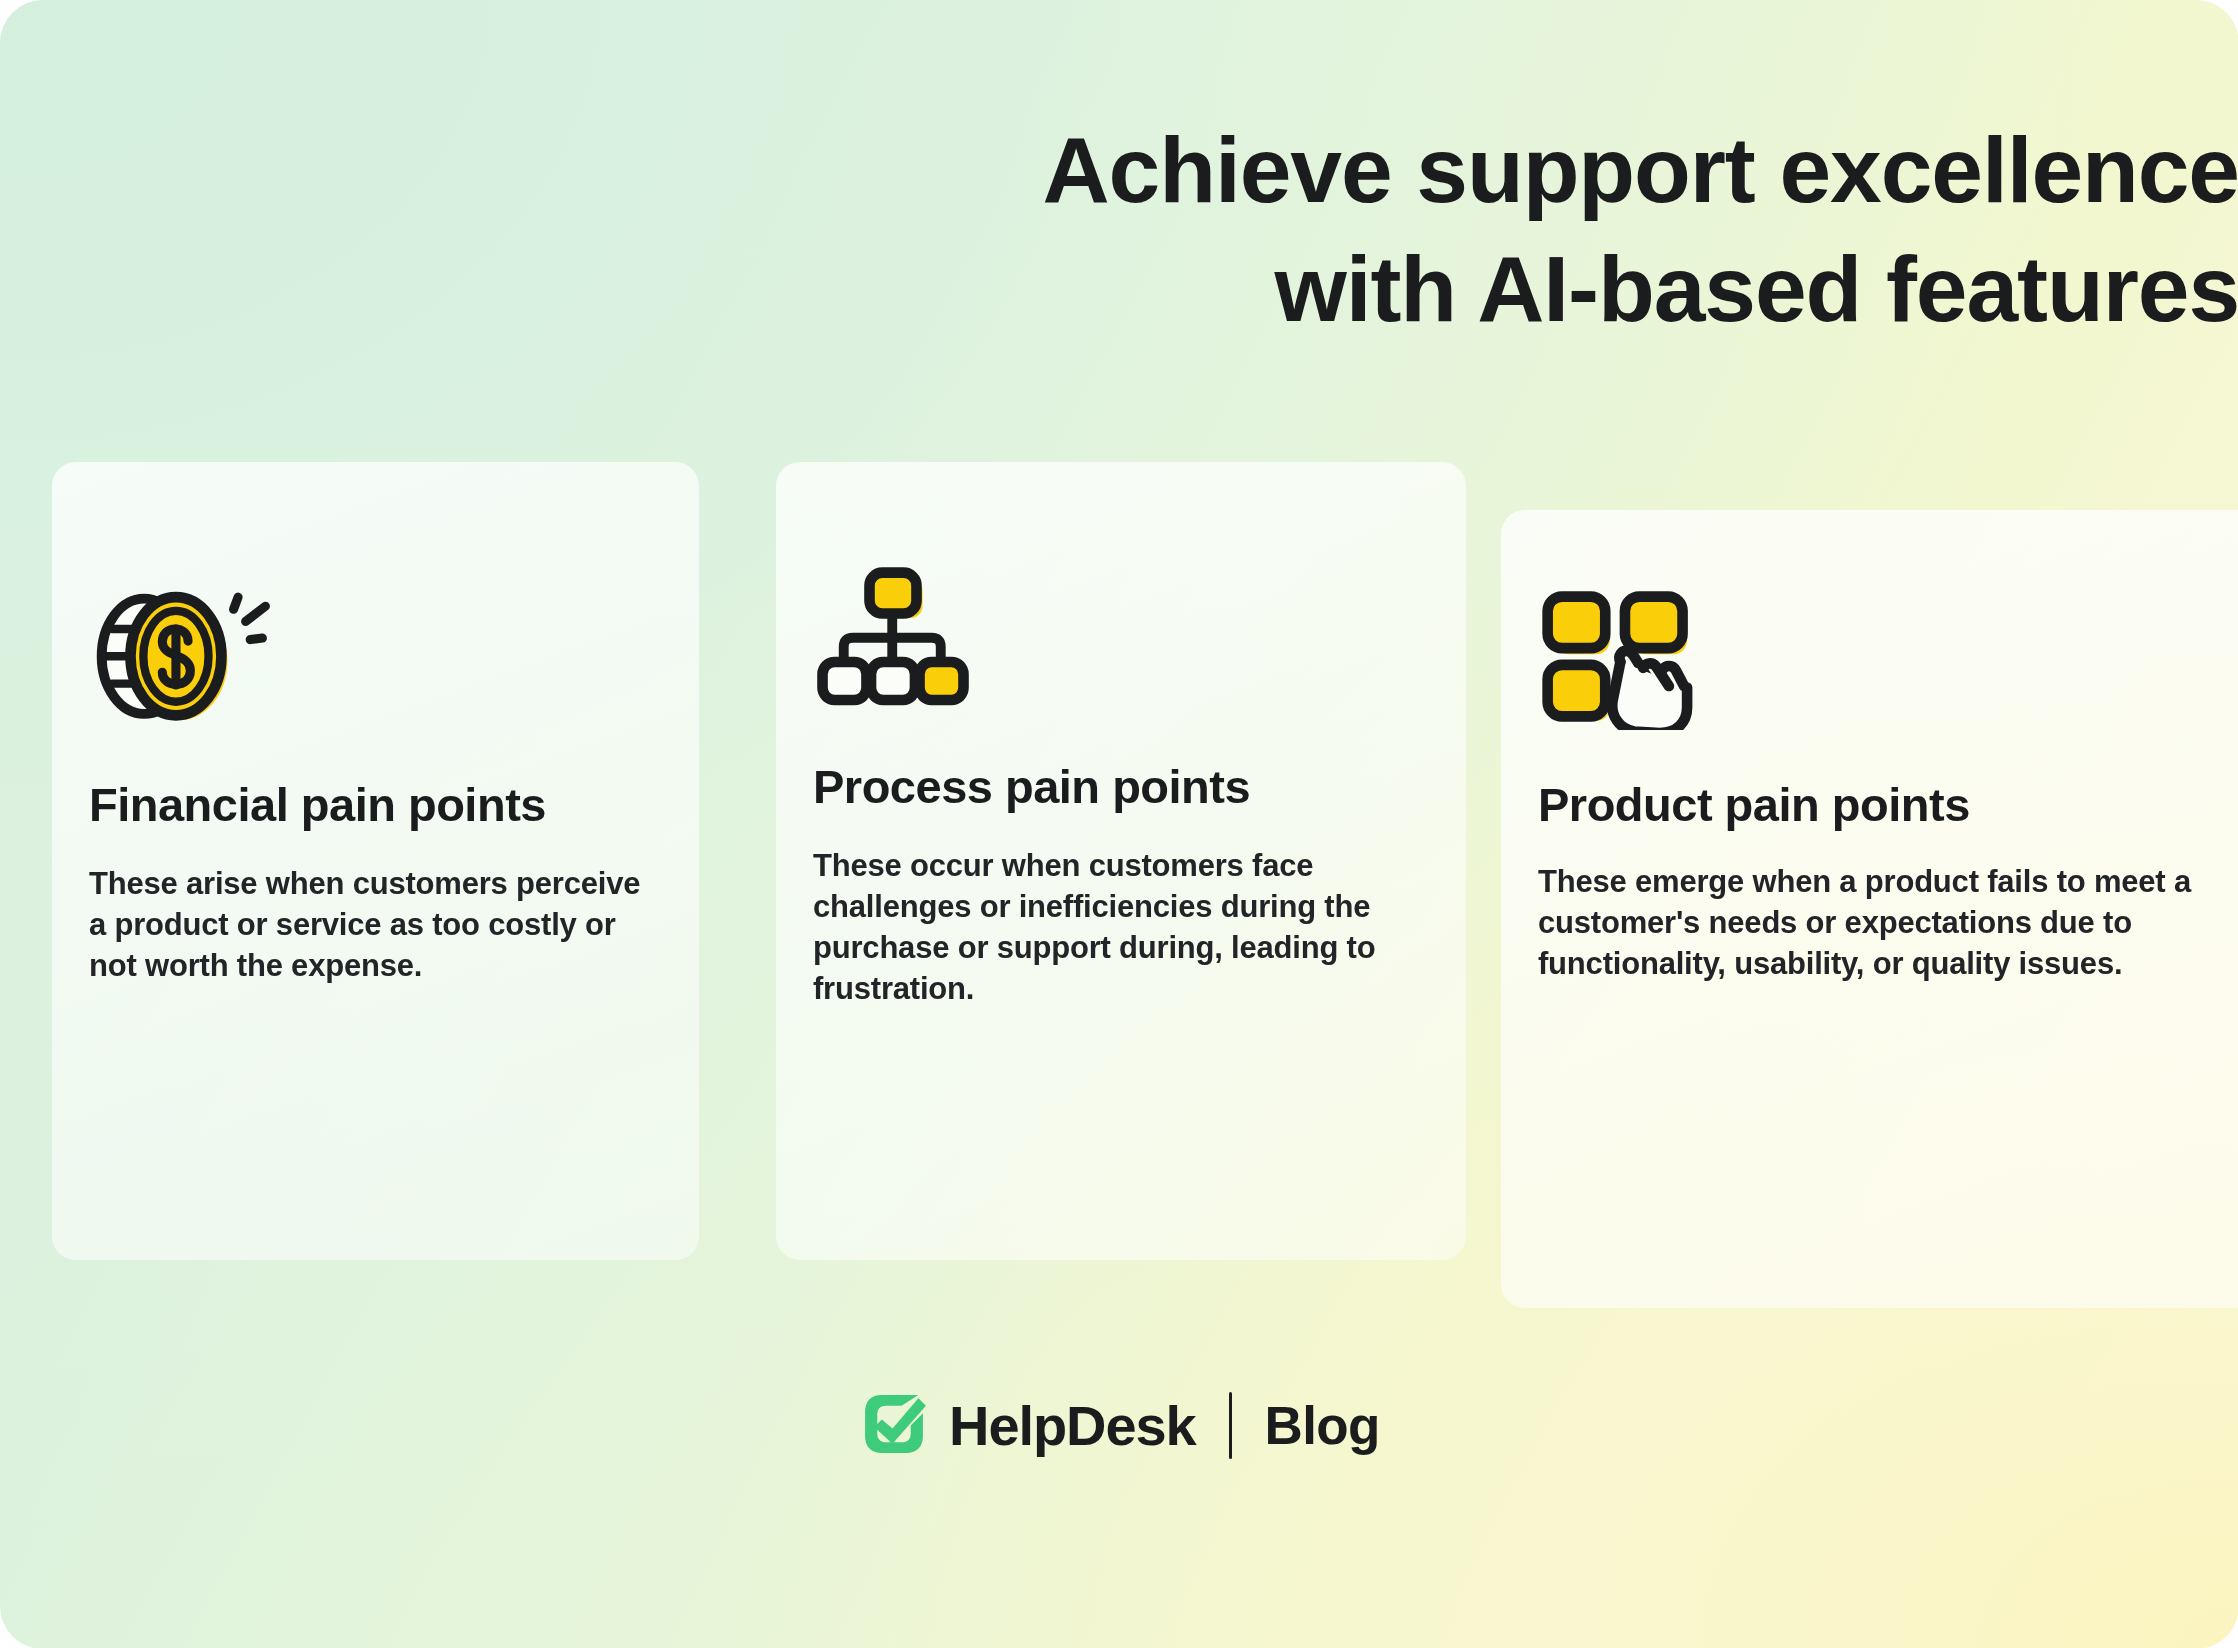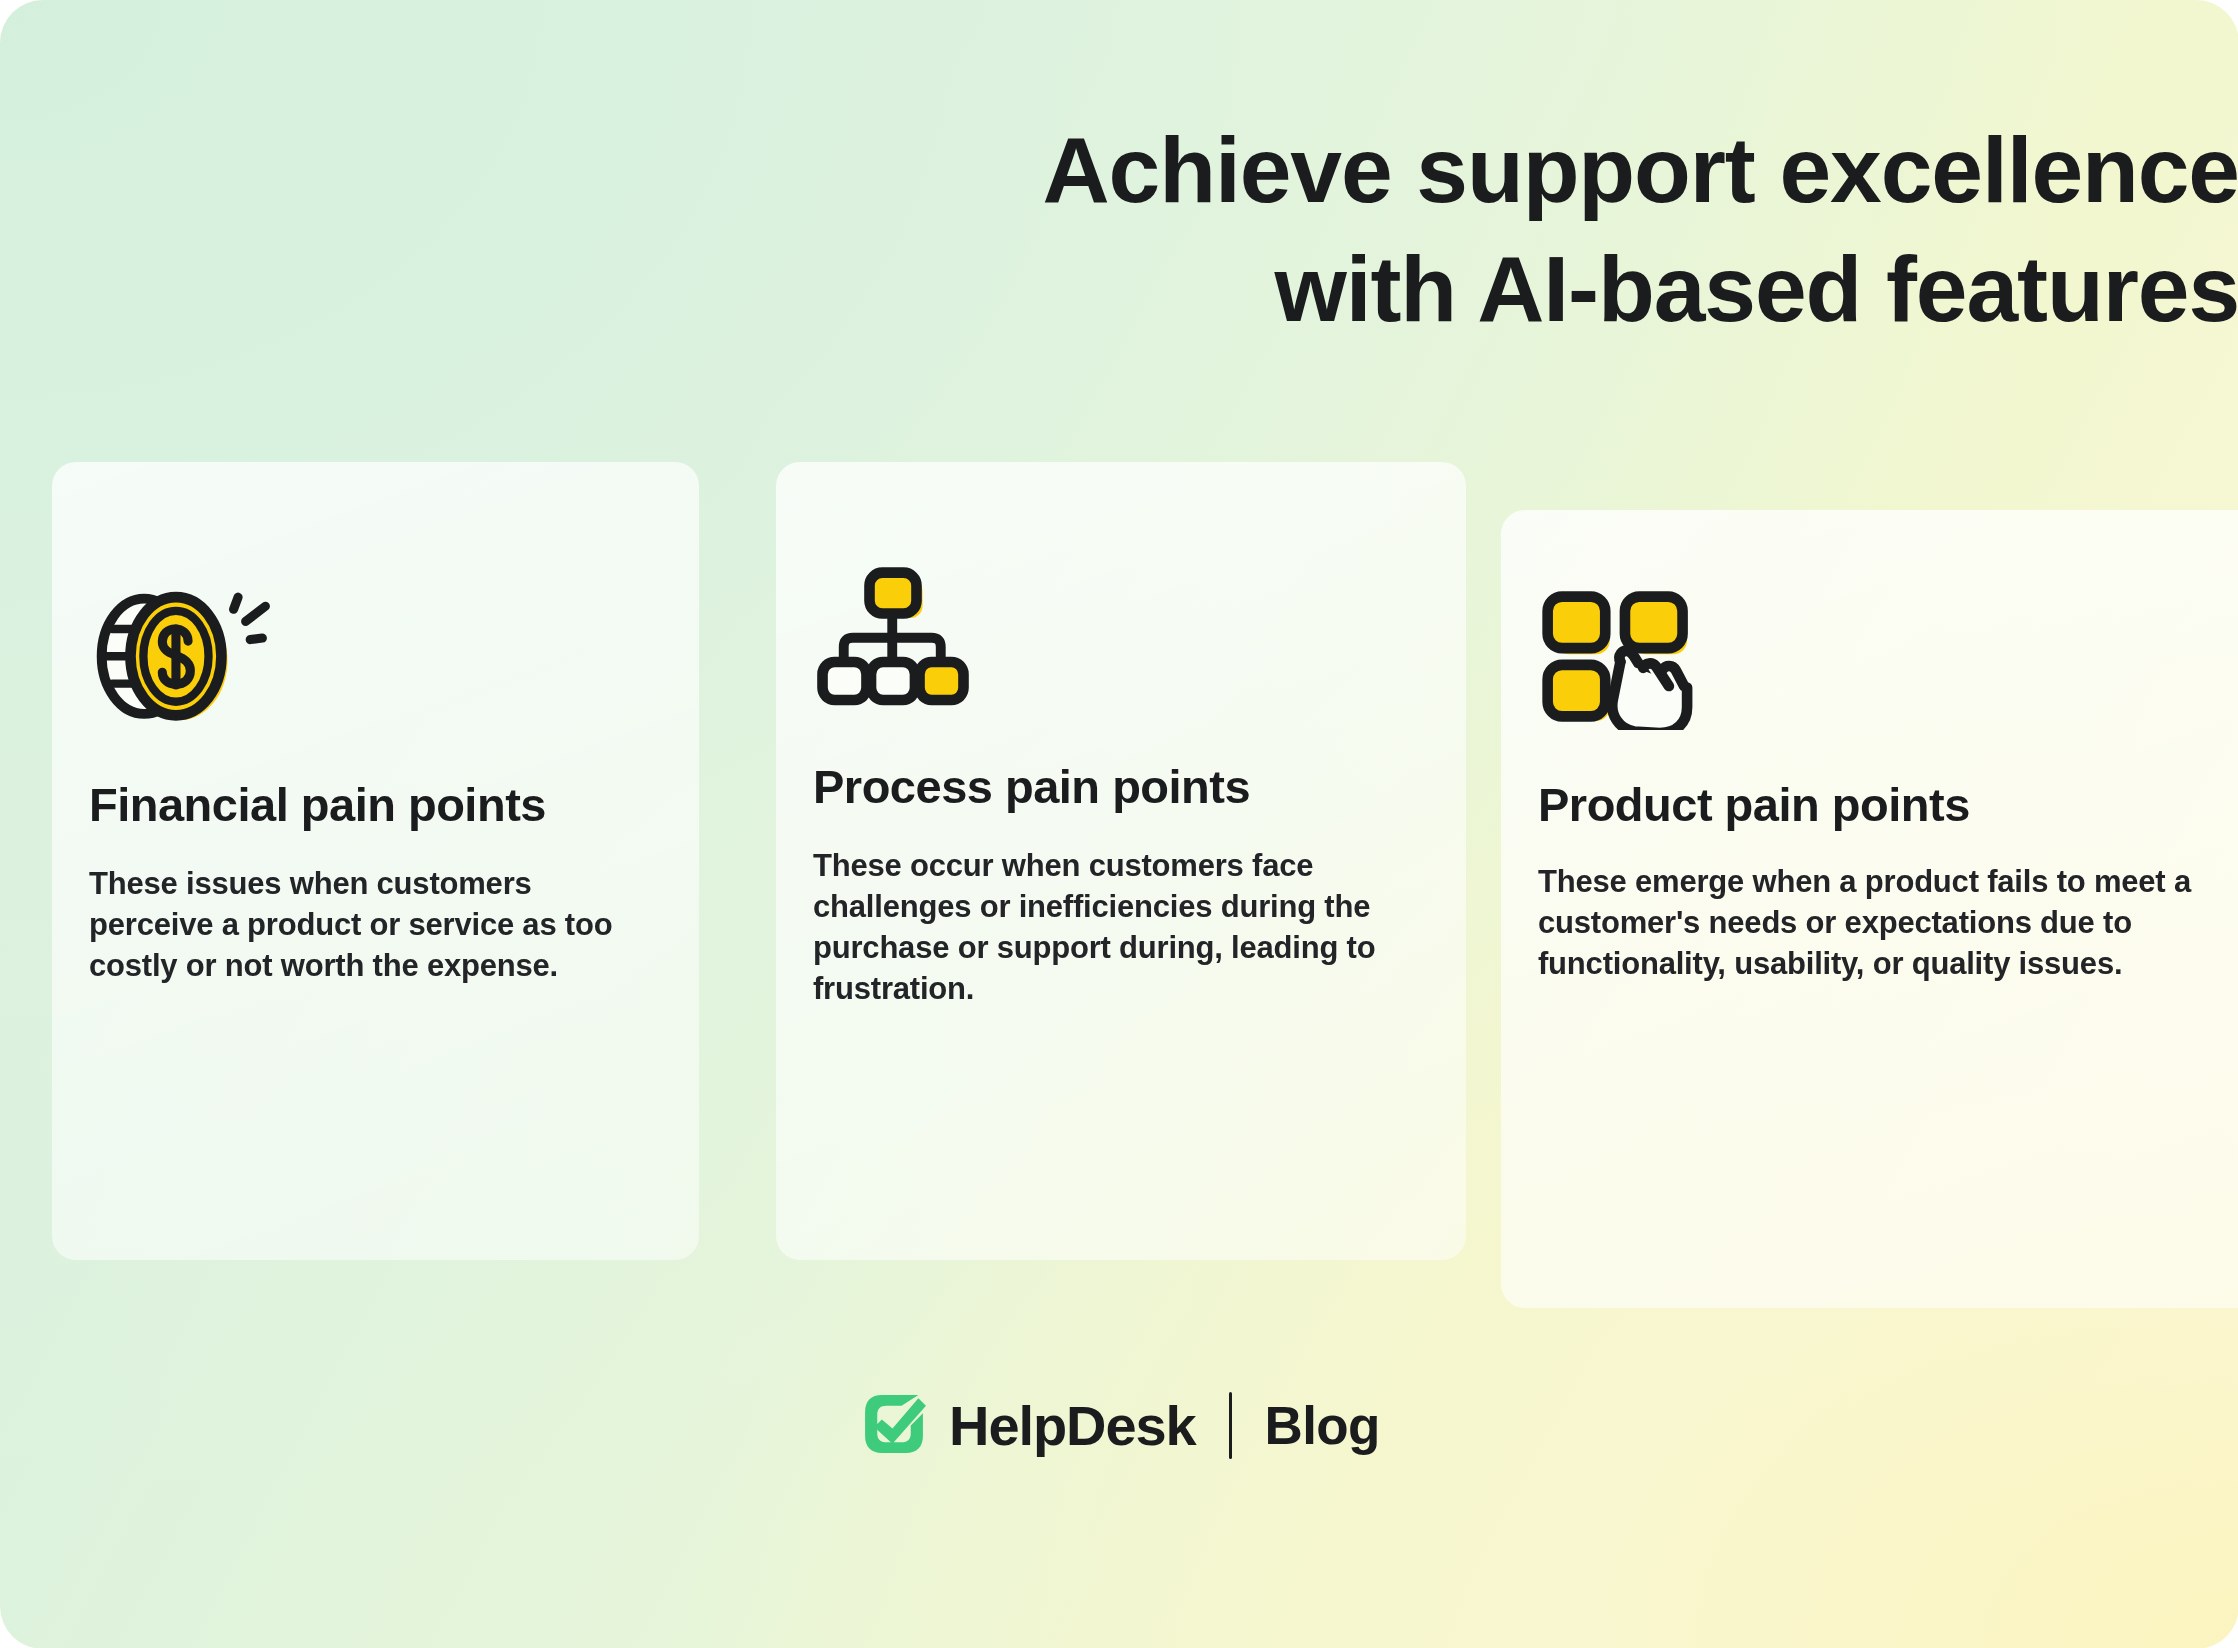--- a/index.html
+++ b/index.html
@@ -168,21 +168,21 @@
 
           <path d="M114 62 L114 136" stroke="#1B1C1E" stroke-width="12" stroke-linecap="round"></path>
           <path d="M130 78 C130 68 122 62 113 62 C103 62 96 69 96 79 C96 89 104 93 114 97 C125 101 133 106 133 117 C133 128 125 135 114 135 C104 135 96 129 96 119" stroke="#1B1C1E" stroke-width="12" stroke-linecap="round" fill="none"></path>
 
           <path d="M196 20 L190 36" stroke="#1B1C1E" stroke-width="12" stroke-linecap="round"></path>
           <path d="M232 32 L206 52" stroke="#1B1C1E" stroke-width="12" stroke-linecap="round"></path>
           <path d="M228 74 L212 76" stroke="#1B1C1E" stroke-width="12" stroke-linecap="round"></path>
         </svg>
       </div>
       <h2 class="card-title">Financial pain points</h2>
-      <p class="card-body">These issues when customers perceive a product or service as too costly or not worth the expense.</p>
+      <p class="card-body">These arise when customers perceive a product or service as too costly or not worth the expense.</p>
     </div>
   </div>
 
   <div class="card" id="card-1">
     <div class="card-inner">
       <div class="card-icon">
         <svg width="160" height="144" viewBox="0 0 210 190" fill="none" xmlns="http://www.w3.org/2000/svg">
 
           <rect x="82" y="22" width="62" height="52" rx="16" fill="#FBCE0A"></rect>
           <rect x="136" y="132" width="58" height="50" rx="16" fill="#FBCE0A"></rect>

